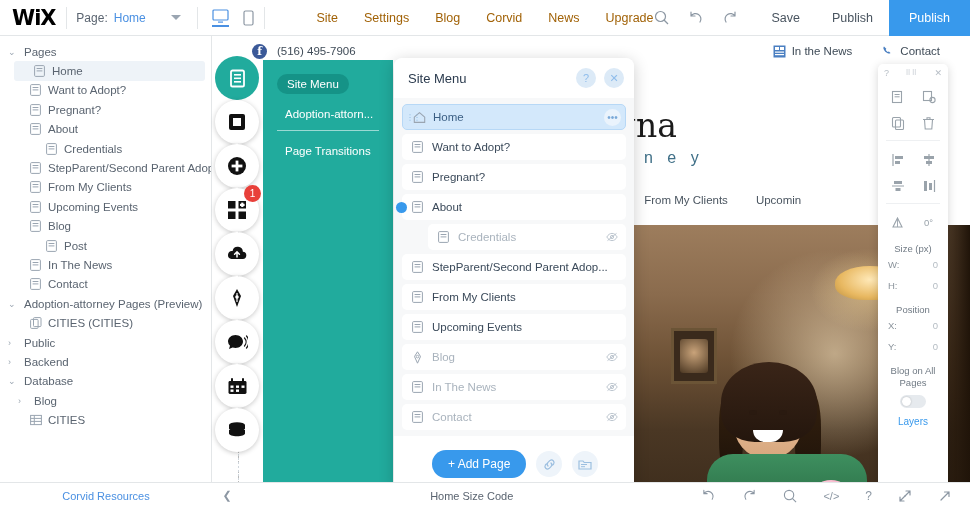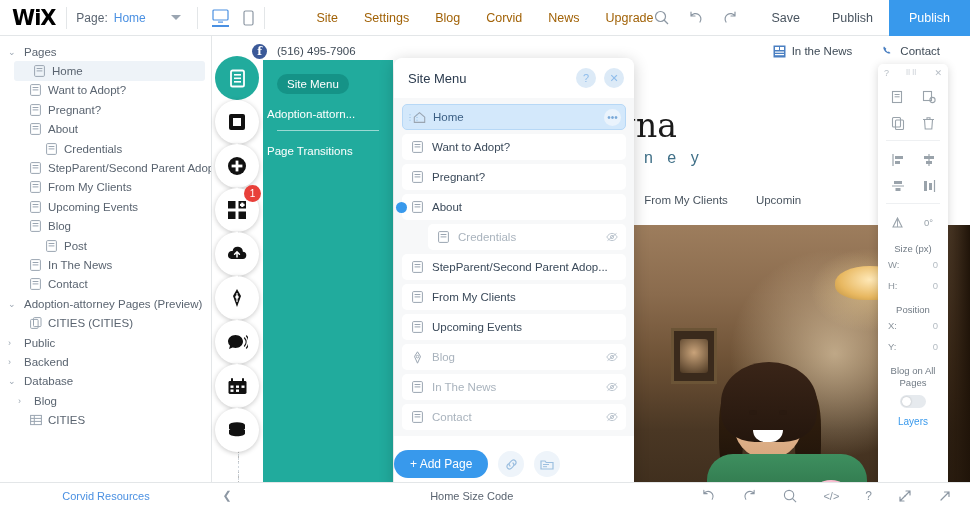--- a/index.html
+++ b/index.html
@@ -108,21 +108,21 @@
   .curtain { position: absolute; right: 0; top: 0; width: 56px; height: 100%;
     background: linear-gradient(90deg, rgba(40,28,16,0.1), #201409); }
 
   
   .teal {
     position: absolute; left: 263px; top: 60px; width: 130px; height: 432px;
     background: #21ab9d; z-index: 70; border-radius: 0 0 0 0;
   }
   .teal-pill { margin: 14px 0 0 14px; background: #159387; color: #fff; font-size: 11.5px;
     display: inline-block; padding: 4px 10px; border-radius: 12px; }
-  .teal-item { color: #fff; font-size: 11.5px; margin: 14px 0 0 4px; }
+  .teal-item { color: #fff; font-size: 11.5px; margin: 14px 0 0 22px; }
   .teal-div { height: 1px; background: rgba(255,255,255,0.55); margin: 10px 14px 0 14px; }
 
   
   .rail { position: absolute; left: 215px; top: 52px; width: 48px; height: 440px; z-index: 80; }
   .rail-dot-line { position: absolute; left: 23px; top: 30px; width: 1px; height: 400px;
     background-image: linear-gradient(#cfd6dd 50%, transparent 50%); background-size: 1px 4px; }
   .rbtn {
     position: absolute; left: 0; width: 44px; height: 44px; border-radius: 50%;
     background: #fff; box-shadow: 0 1px 5px rgba(0,0,0,0.22);
     display: flex; align-items: center; justify-content: center; color: #19212b;
@@ -152,21 +152,21 @@
   .prow.active { background: #d3e8fb; border: 1px solid #b7d8f6; color: #3b5f84; }
   .prow.child { margin-left: 26px; width: calc(100% - 26px); }
   .prow.muted { color: #a9b3bd; }
   .prow .pgic { width: 14px; color: #9aa5b1; display: flex; align-items: center; margin-right: 6px; }
   .prow .ptext { white-space: nowrap; overflow: hidden; text-overflow: ellipsis; }
   .prow .eye-ic { margin-left: auto; margin-right: 8px; color: #b6c0c9; }
   .prow .more { margin-left: auto; margin-right: 4px; width: 17px; height: 17px; border-radius: 50%;
     background: #eaf3fc; color: #7aa9d8; font-size: 10px; display: flex; align-items: center; justify-content: center; }
   .grip { position: absolute; left: 3px; color: #8fb9de; font-size: 8px; letter-spacing: -1px; }
   .bluedot { position: absolute; left: -6px; width: 11px; height: 11px; border-radius: 50%; background: #3899ec; }
-  .dlg-foot { height: 56px; background: #fff; display: flex; align-items: center; gap: 10px; }
+  .dlg-foot { height: 56px; background: #fff; display: flex; align-items: center; padding-left: 38px; gap: 10px; }
   .addbtn { background: #3899ec; color: #fff; font-size: 12px; border-radius: 14px; padding: 7px 16px; }
   .fbtn { width: 26px; height: 26px; border-radius: 50%; background: #eef4fa; color: #9cbfe0;
     display: flex; align-items: center; justify-content: center; }
 
   
   .tools {
     position: absolute; left: 878px; top: 64px; width: 70px; height: 424px;
     background: #fff; border-radius: 5px; box-shadow: 0 2px 10px rgba(0,0,0,0.17); z-index: 85;
     font-size: 9.5px; color: #6b7680; overflow: hidden;
   }

